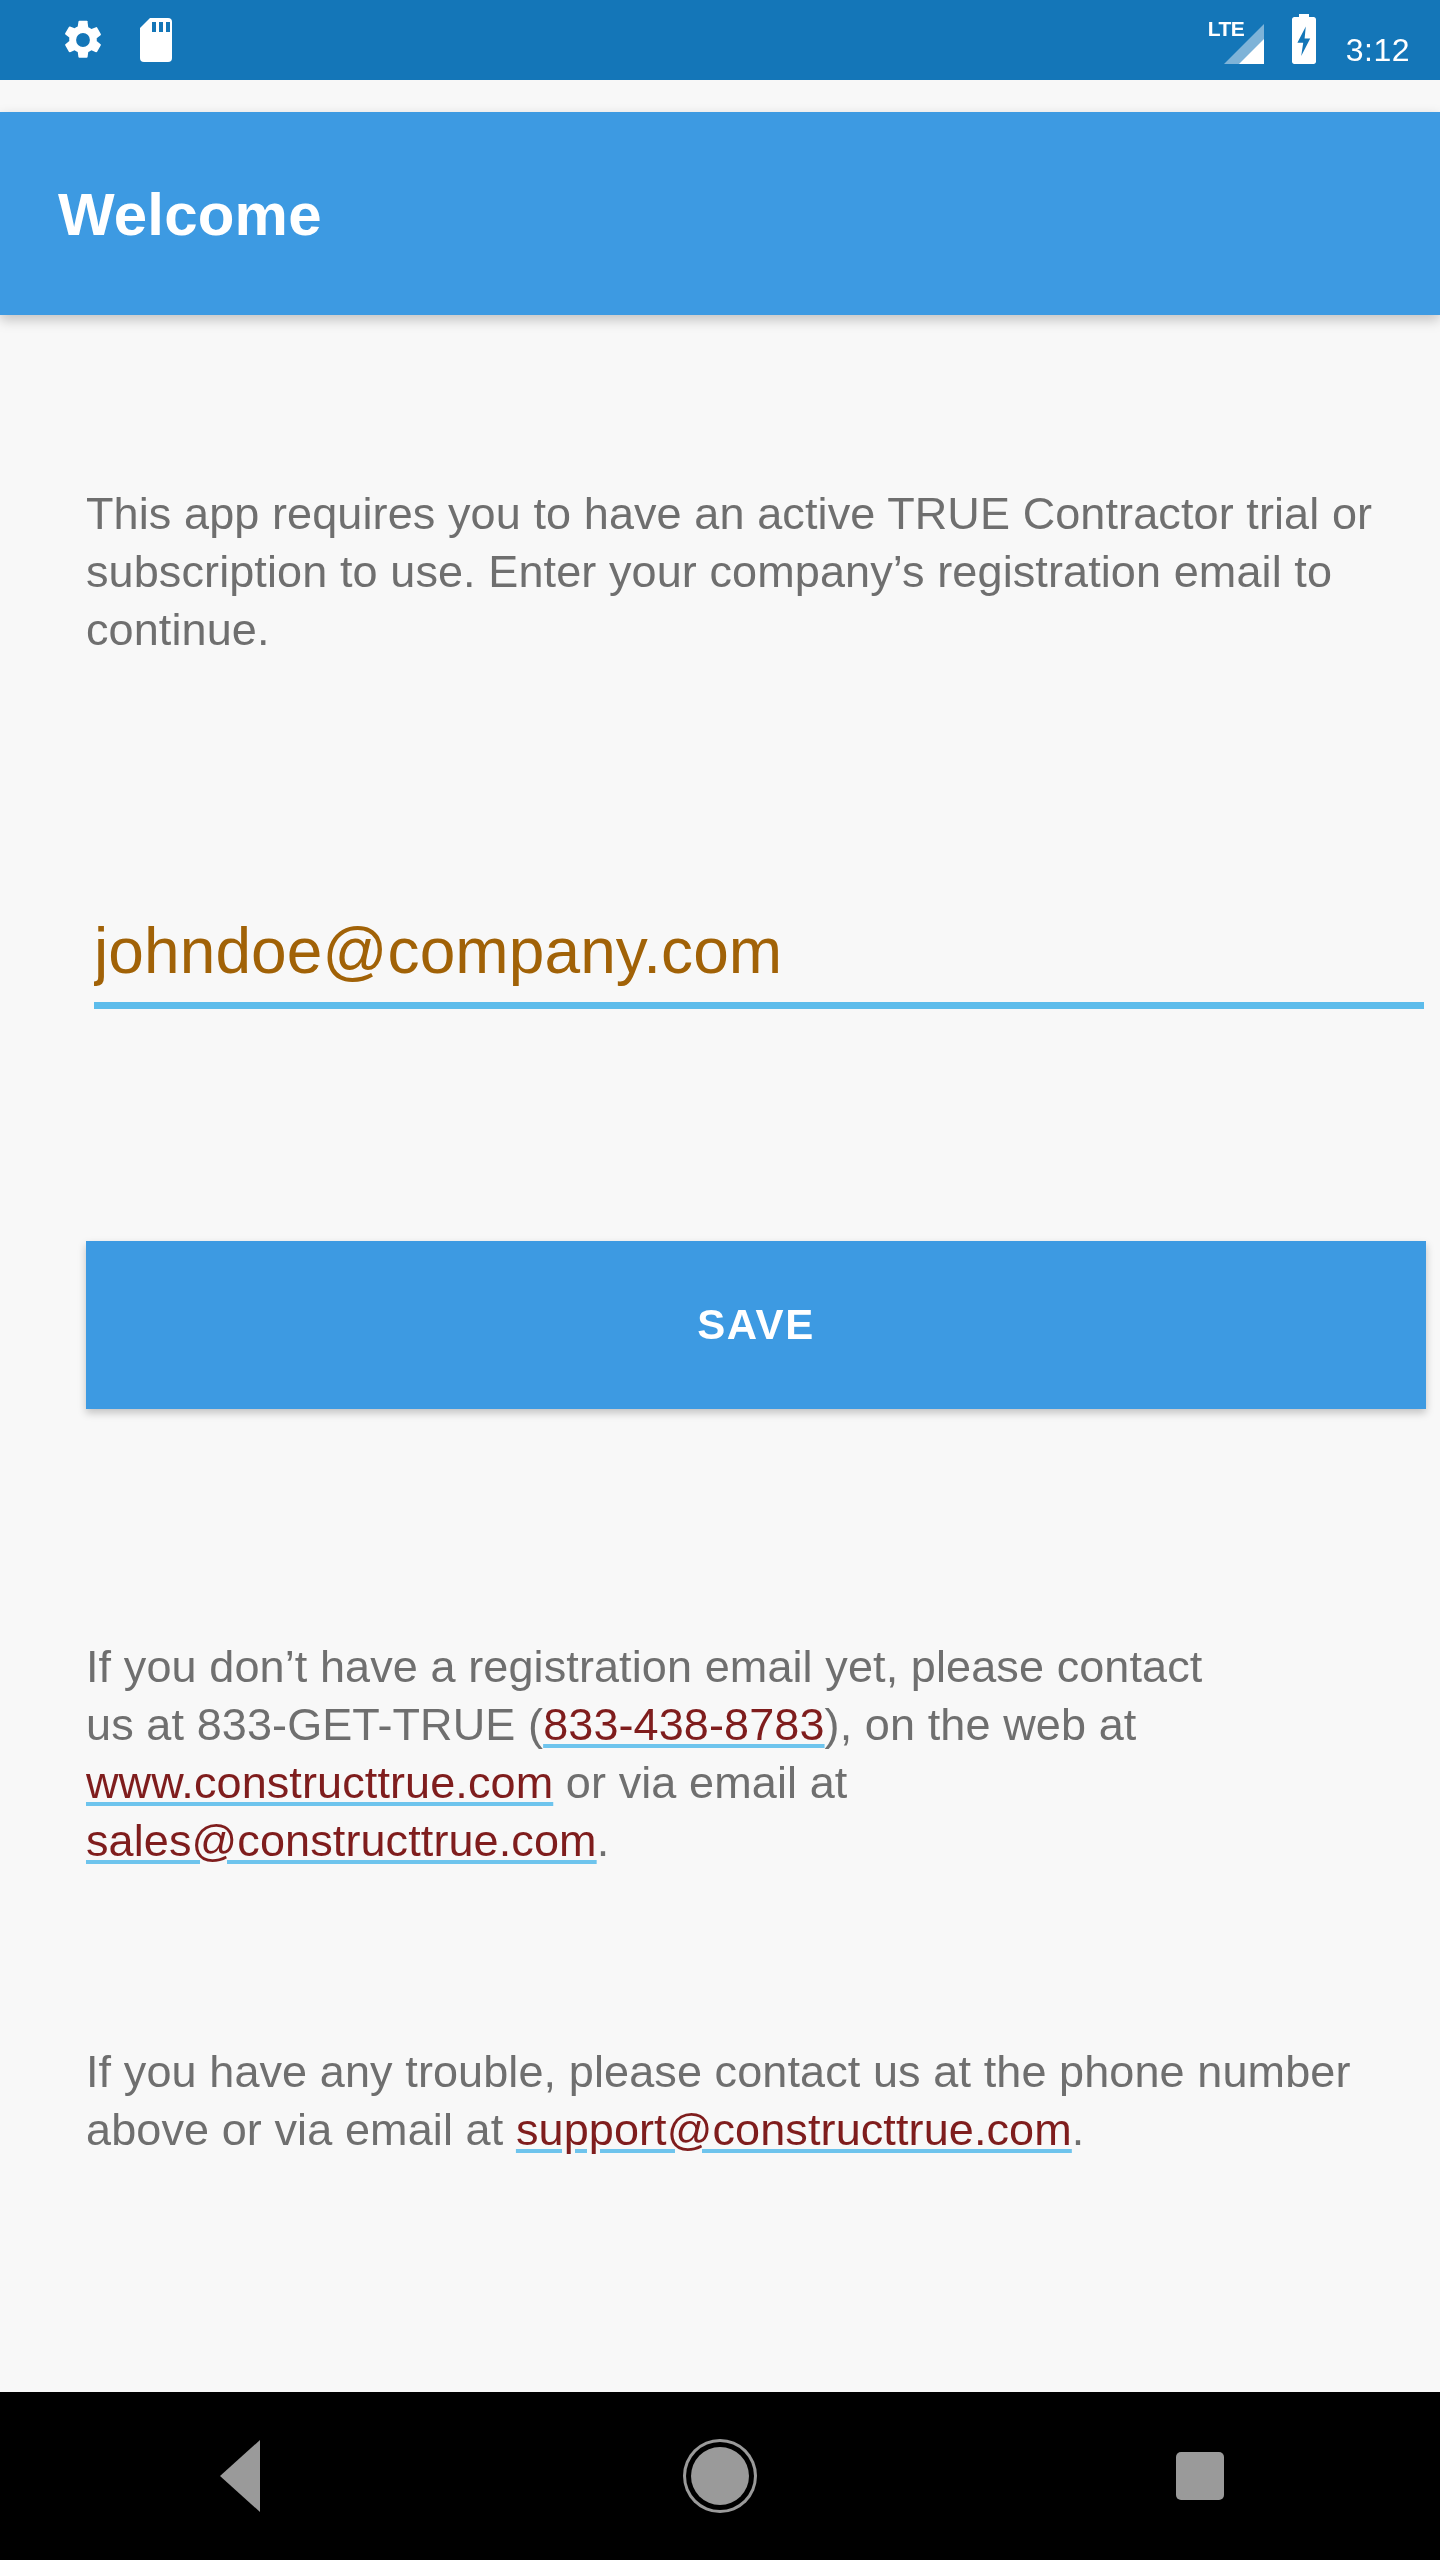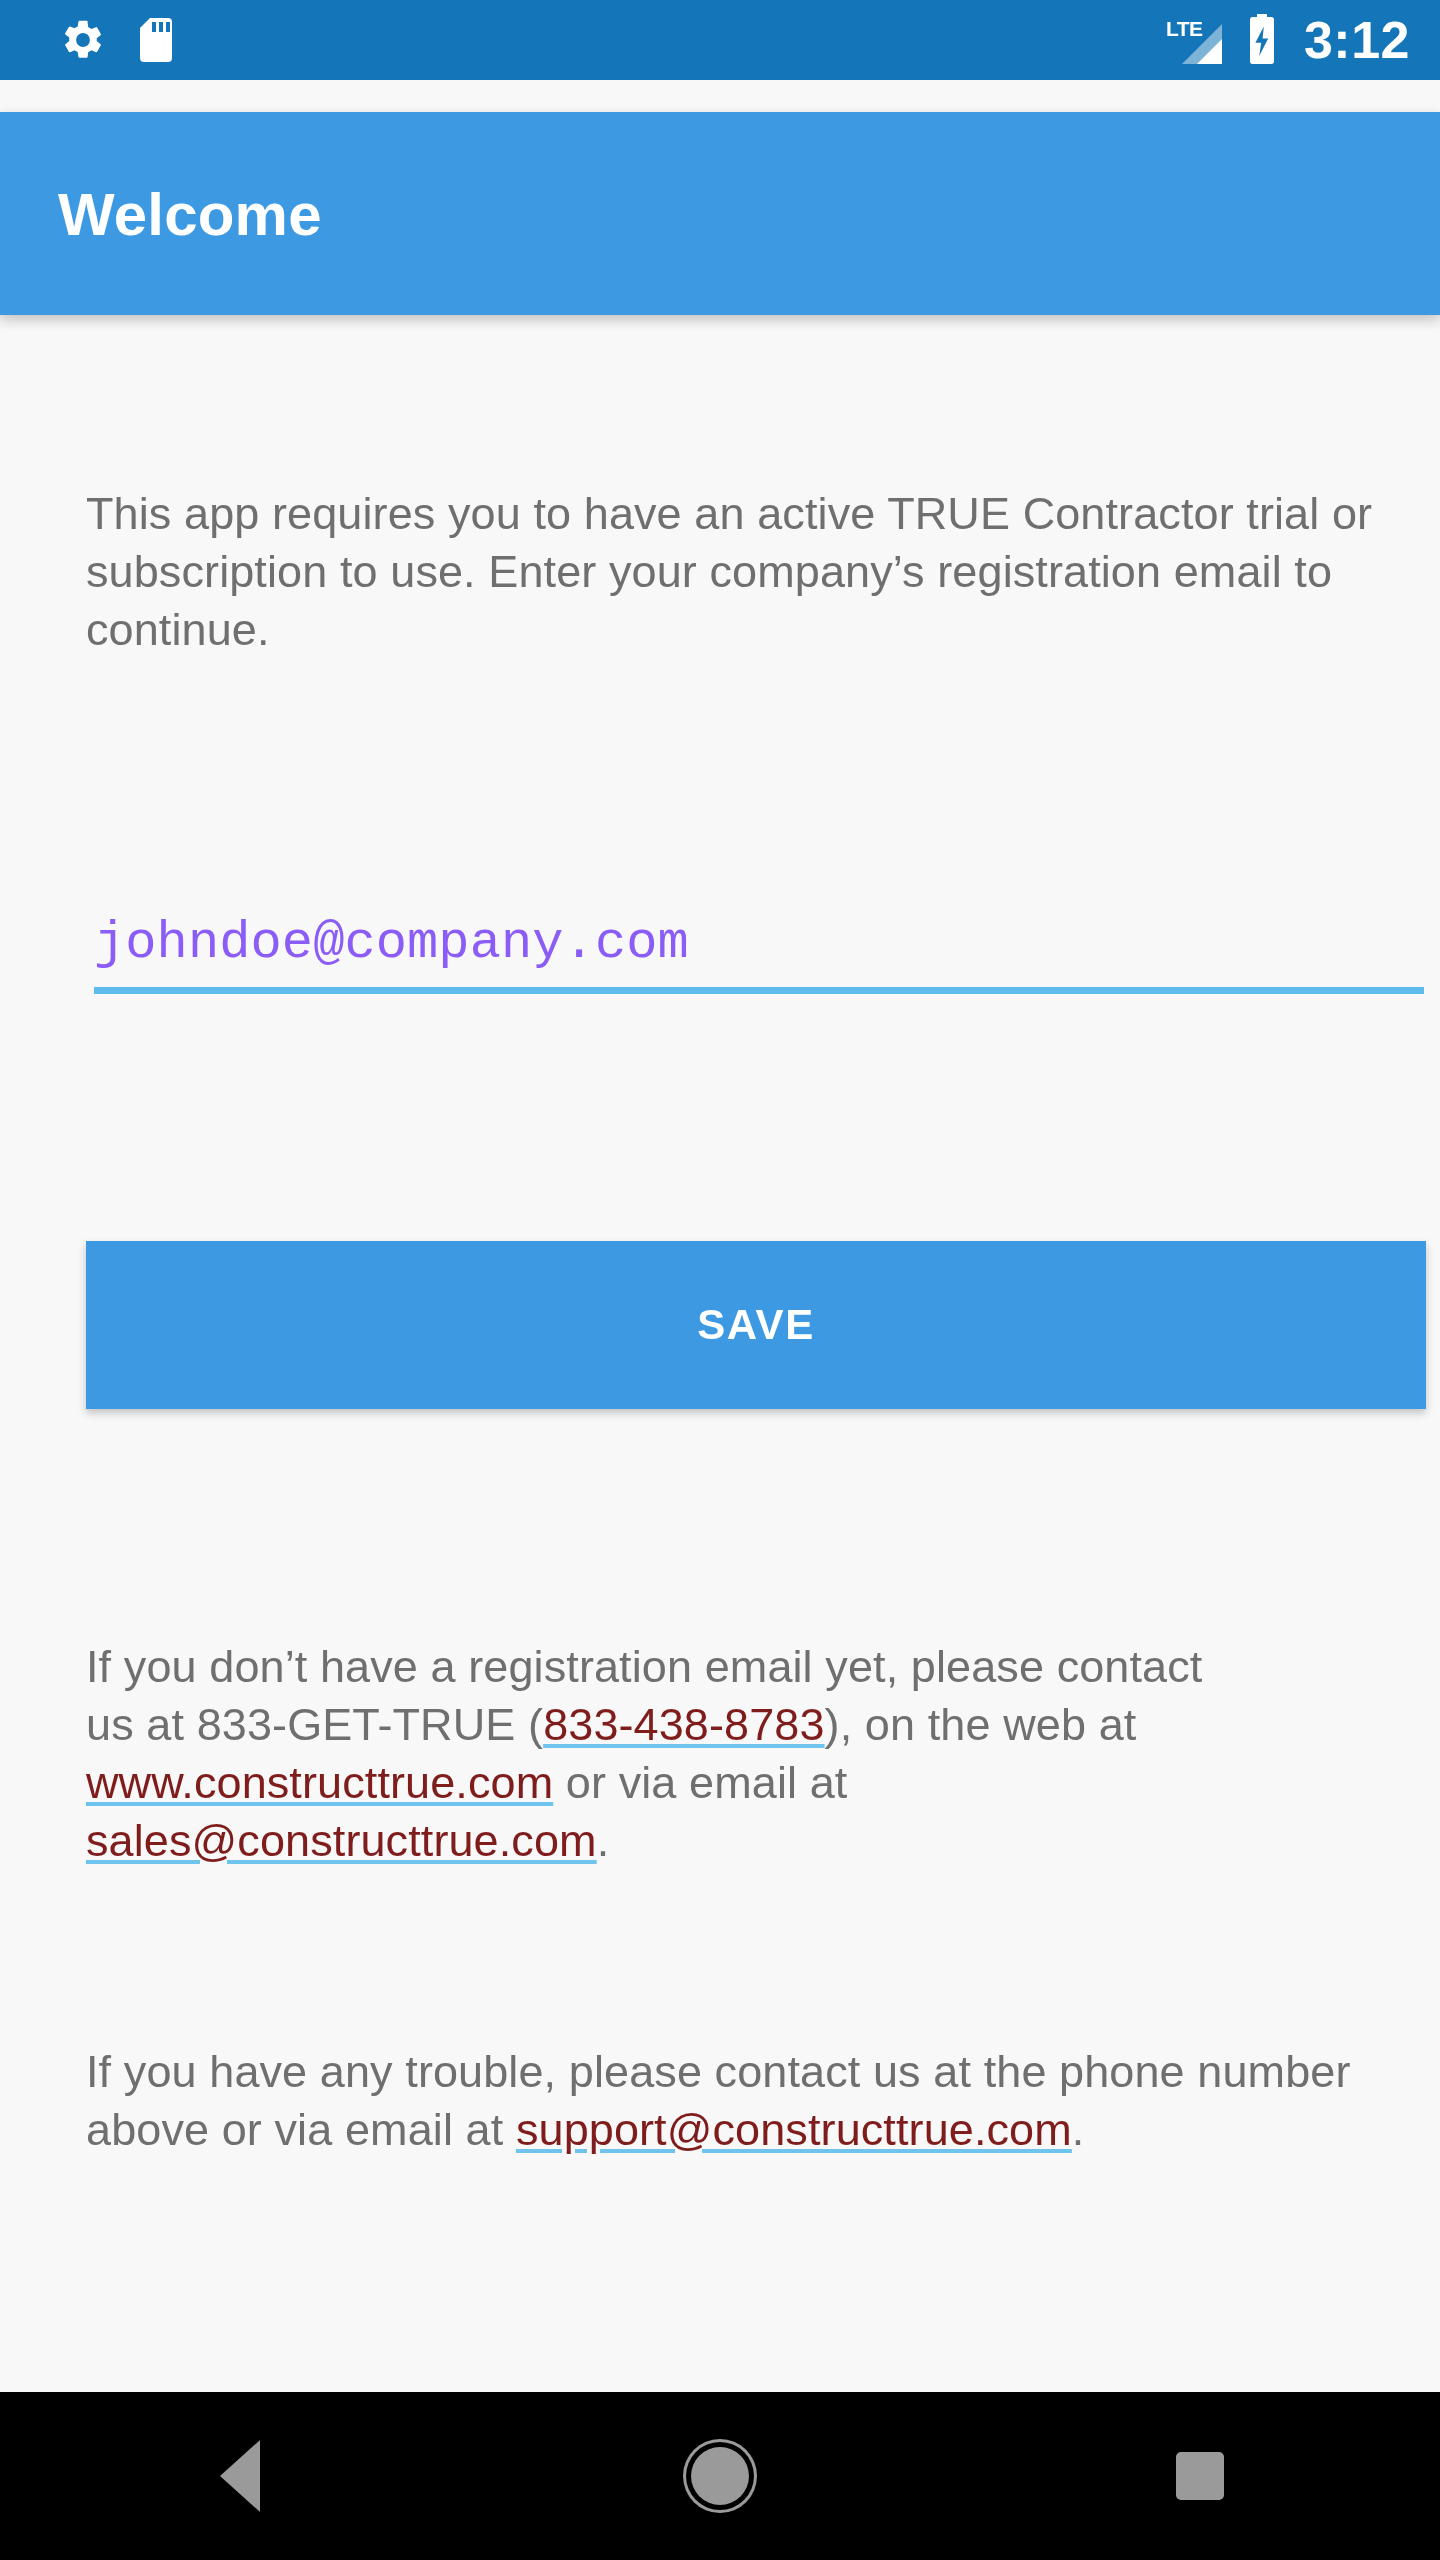--- a/index.html
+++ b/index.html
@@ -38,22 +38,22 @@
   }
   .status-right {
     margin-left: auto;
     display: flex;
     align-items: flex-end;
     gap: 20px;
   }
   .sb-icon { display: block; }
   #status-time {
     color: #ffffff;
-    font-size: 52px;
-    font-weight: 700;
+    font-size: 32px;
+    font-weight: 400;
     letter-spacing: 0.5px;
     line-height: 1;
     padding-left: 6px;
     padding-right: 4px;
   }
   .lte-wrap {
     position: relative;
     width: 60px;
     height: 46px;
   }
@@ -123,23 +123,23 @@
     left: 58px;
     top: 631px;
     width: 1330px;
   }
   #email-input {
     display: block;
     width: 100%;
     border: none;
     outline: none;
     background: transparent;
-    font-family: Liberation Mono, monospace;
-    font-size: 52px;
-    color: #8b5cf6;
+    font-family: Liberation Sans, sans-serif;
+    font-size: 64px;
+    color: #a16207;
     padding: 0 0 14px 0;
     margin: 0;
     letter-spacing: 0.1px;
   }
   #email-underline {
     height: 7px;
     background: #5dbceb;
     width: 100%;
   }
 

